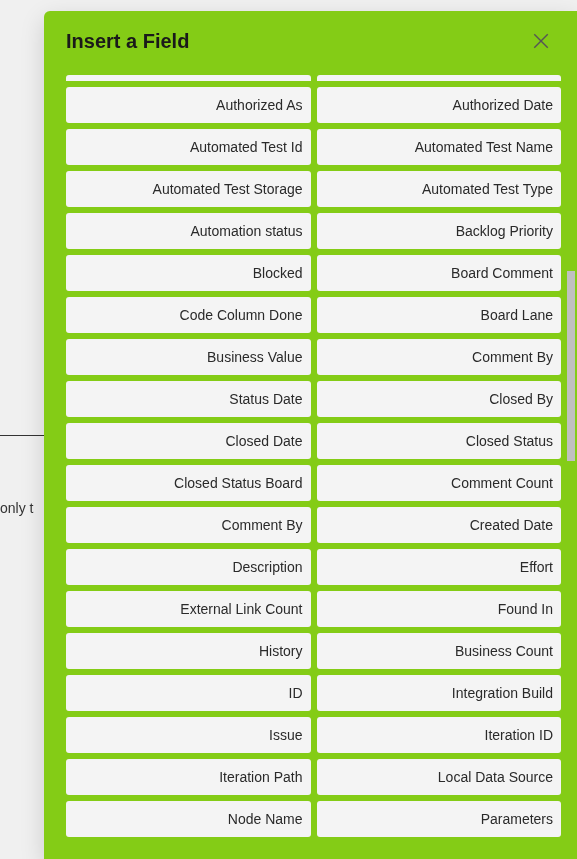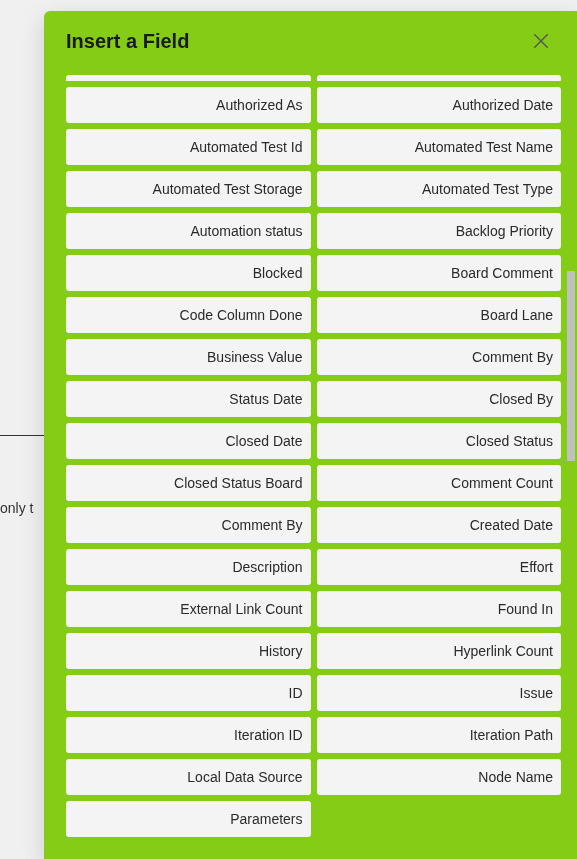--- a/index.html
+++ b/index.html
@@ -153,22 +153,23 @@
         <div class="field-item"><span>Closed Status</span></div>
         <div class="field-item"><span>Closed Status Board</span></div>
         <div class="field-item"><span>Comment Count</span></div>
         <div class="field-item"><span>Comment By</span></div>
         <div class="field-item"><span>Created Date</span></div>
         <div class="field-item"><span>Description</span></div>
         <div class="field-item"><span>Effort</span></div>
         <div class="field-item"><span>External Link Count</span></div>
         <div class="field-item"><span>Found In</span></div>
         <div class="field-item"><span>History</span></div>
-        <div class="field-item"><span>Hyperlink Count</span></div>
+        <div class="field-item"><span>Business Count</span></div>
         <div class="field-item"><span>ID</span></div>
+        <div class="field-item"><span>Integration Build</span></div>
         <div class="field-item"><span>Issue</span></div>
         <div class="field-item"><span>Iteration ID</span></div>
         <div class="field-item"><span>Iteration Path</span></div>
         <div class="field-item"><span>Local Data Source</span></div>
         <div class="field-item"><span>Node Name</span></div>
         <div class="field-item"><span>Parameters</span></div>
       </div>
   </div>
   <div class="scrollbar-thumb"></div>
 </div>

